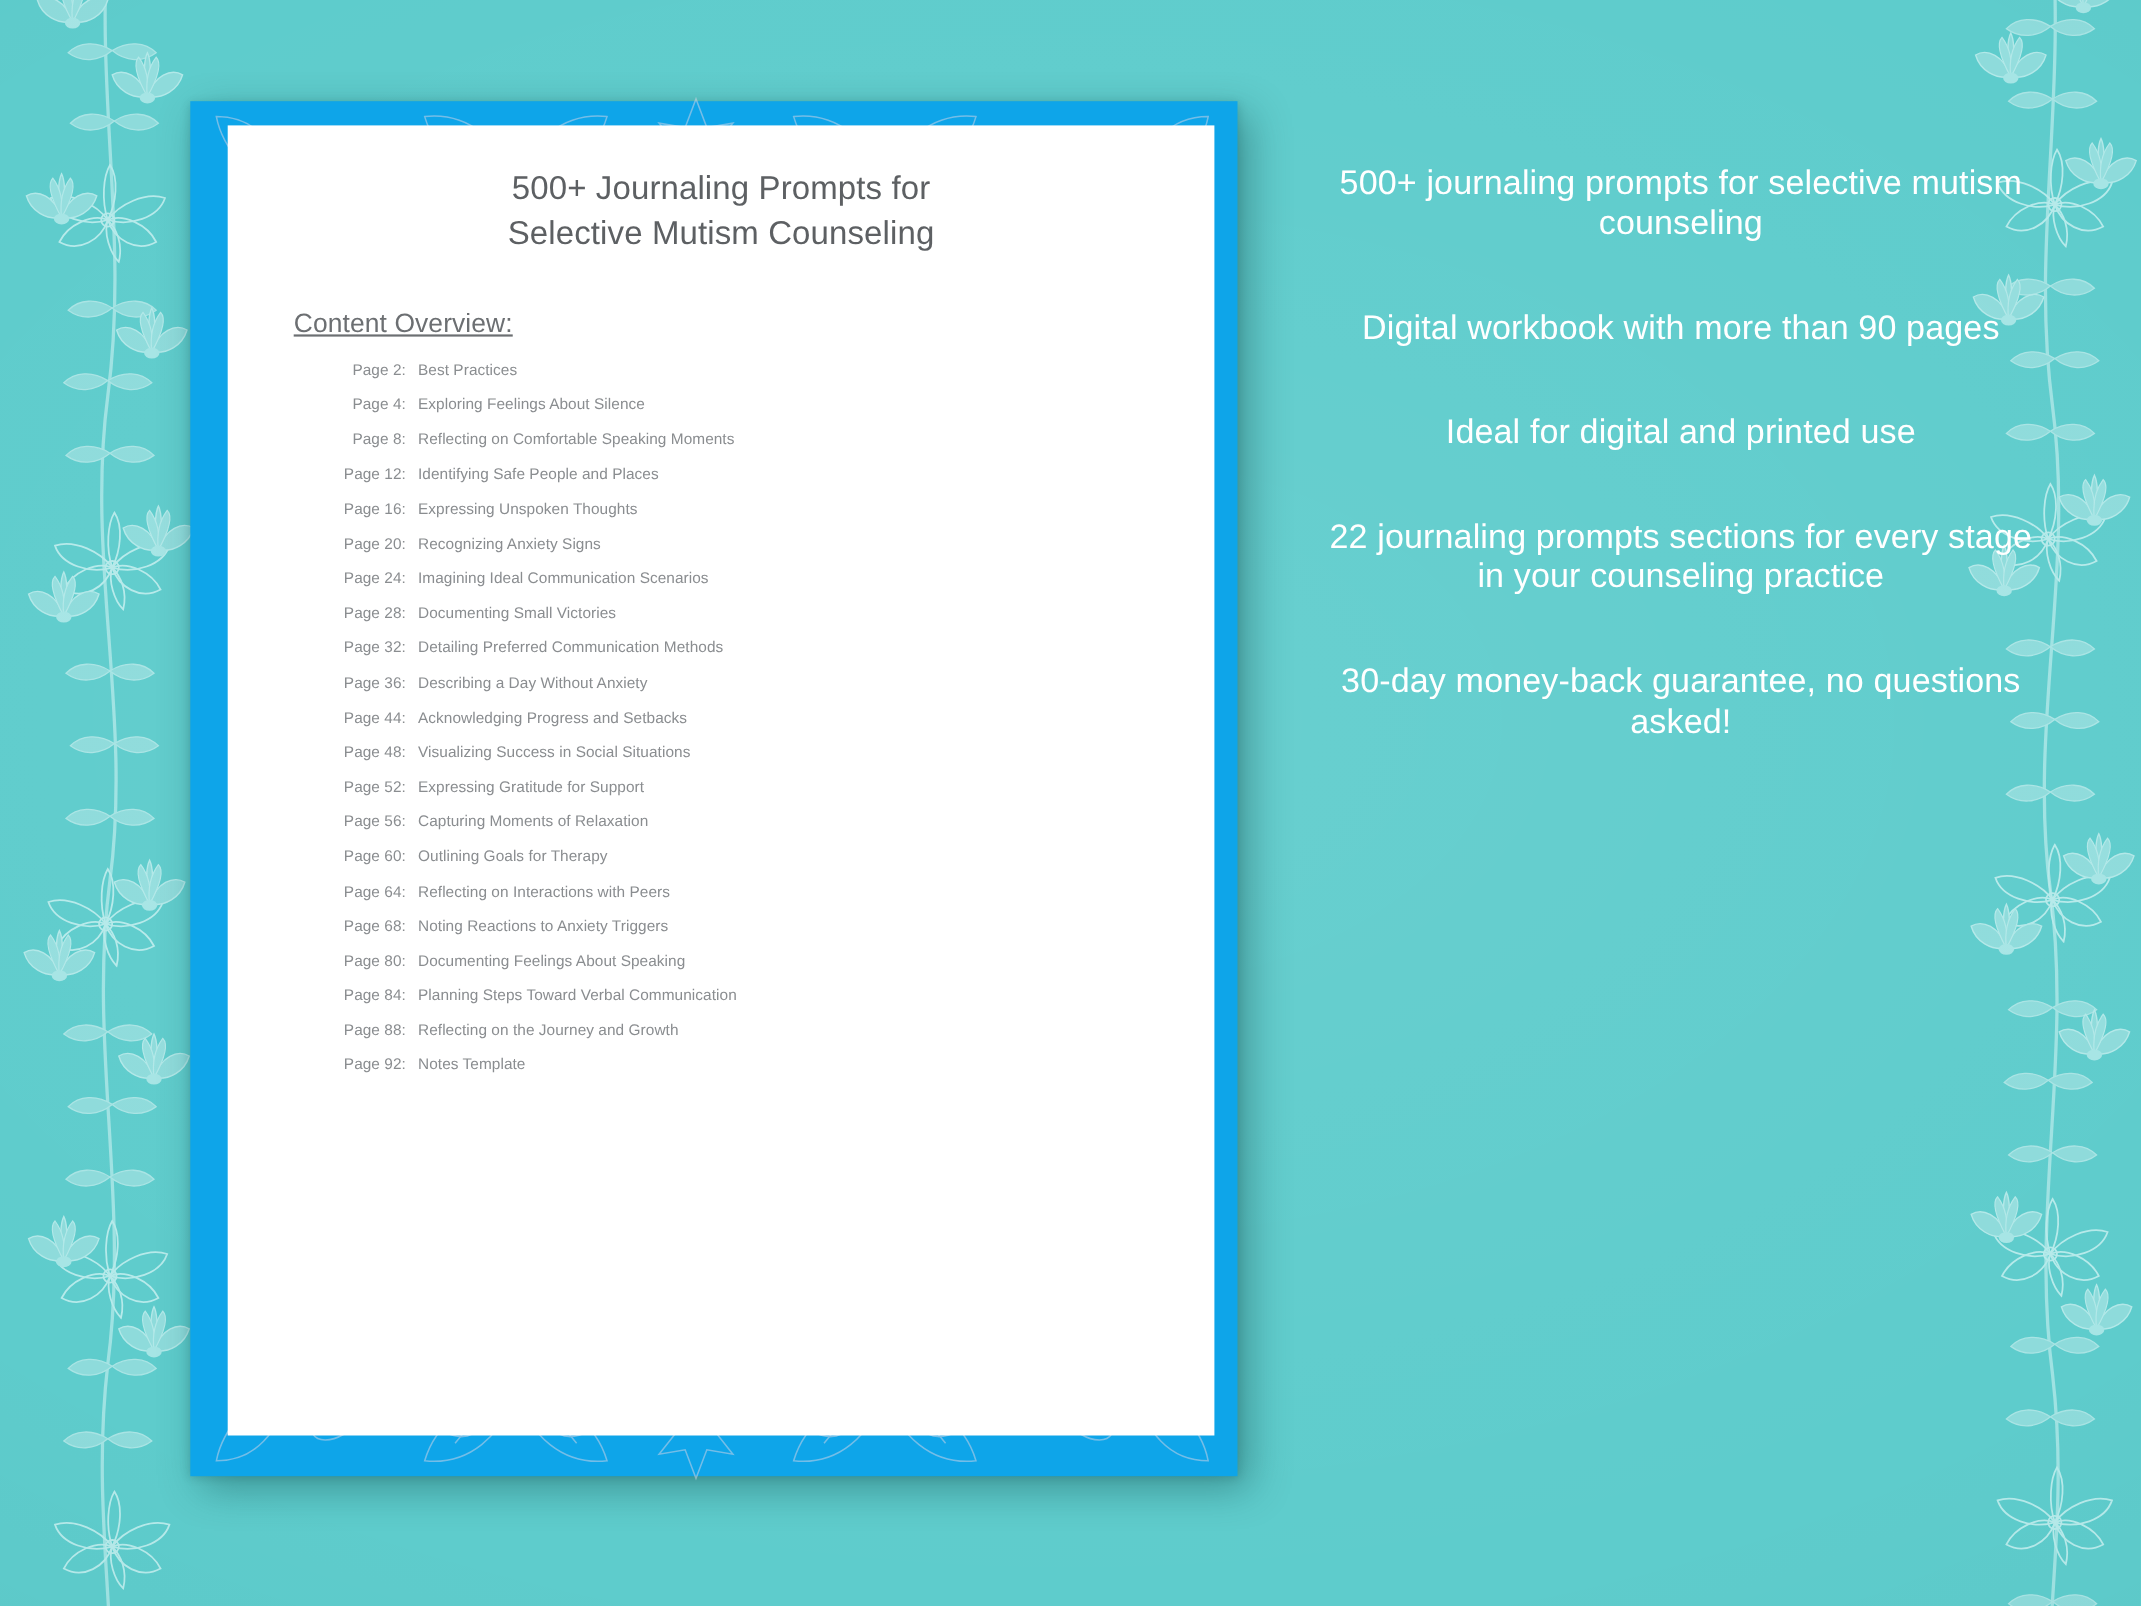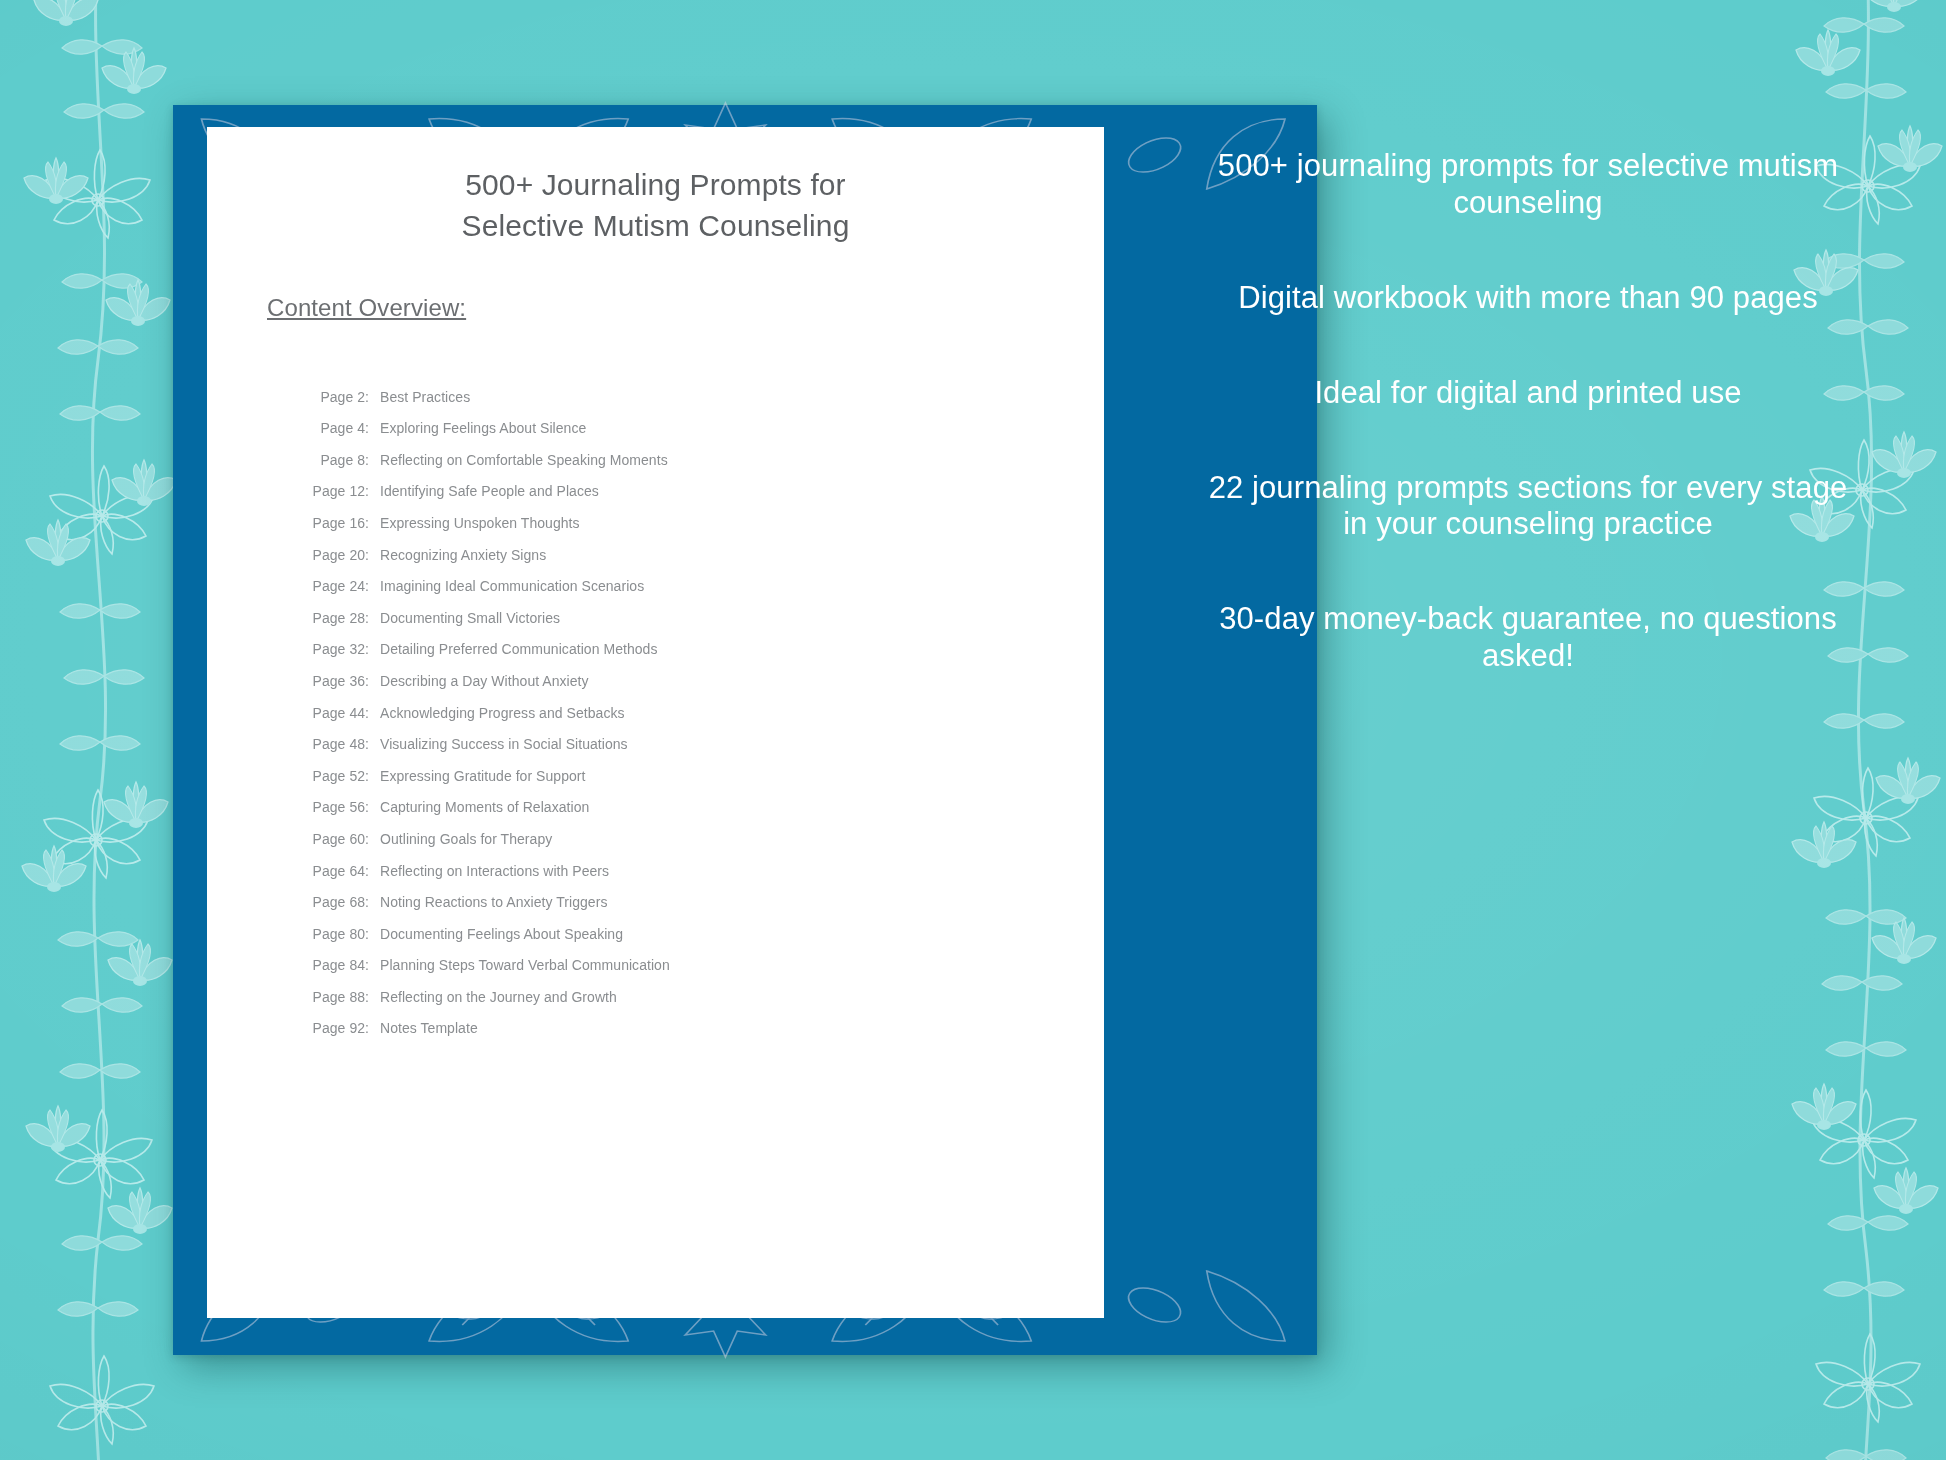--- a/index.html
+++ b/index.html
@@ -41,24 +41,24 @@
                 rgba(255,255,255,0.07) 0%,
                 rgba(255,255,255,0.00) 55%,
                 rgba(0,0,0,0.045) 100%);
     pointer-events: none;
   }
 
   
   #doc-card {
     position: absolute;
     left: 173px;
-    top: 105px;
-    width: 1144px;
+    top: 92px;
+    width: 952px;
     height: 1250px;
-    background: #0369a1;
+    background: #0ea5e9;
     box-shadow: 10px 12px 34px rgba(12, 70, 72, 0.42),
                 0 2px 8px rgba(12, 70, 72, 0.22);
   }
 
   
   .mandala {
     position: absolute;
     left: 0;
     width: 100%;
     height: 120px;
@@ -116,21 +116,21 @@
     color: #8a8d90;
     letter-spacing: 0.05px;
     white-space: nowrap;
   }
   .toc-pagecol {
     display: inline-block;
     min-width: 76px;
     text-align: right;
     margin-right: 11px;
   }
-  .toc-title { display: inline-block; margin-top: 48px; }
+  .toc-title { display: inline-block; }
 
   
   #marketing {
     position: absolute;
     left: 1208px;
     top: 148px;
     width: 640px;
   }
   .mk-block {
     margin: 0 0 58px 0;

